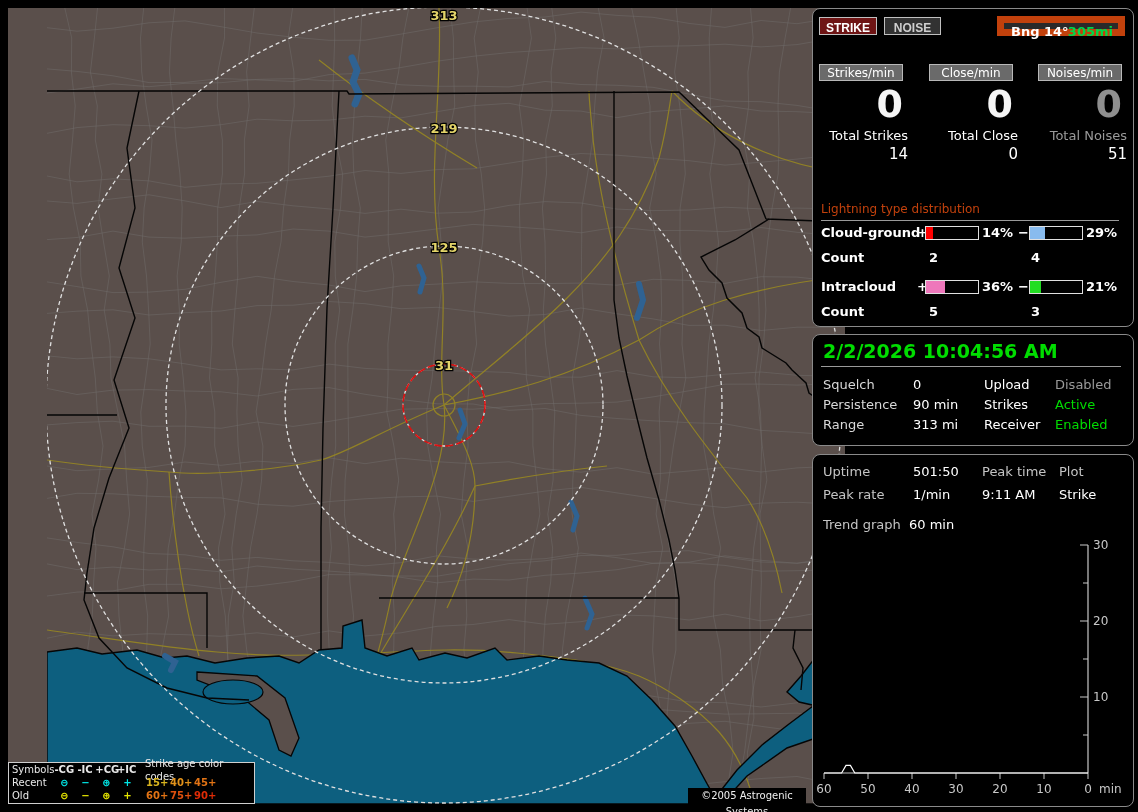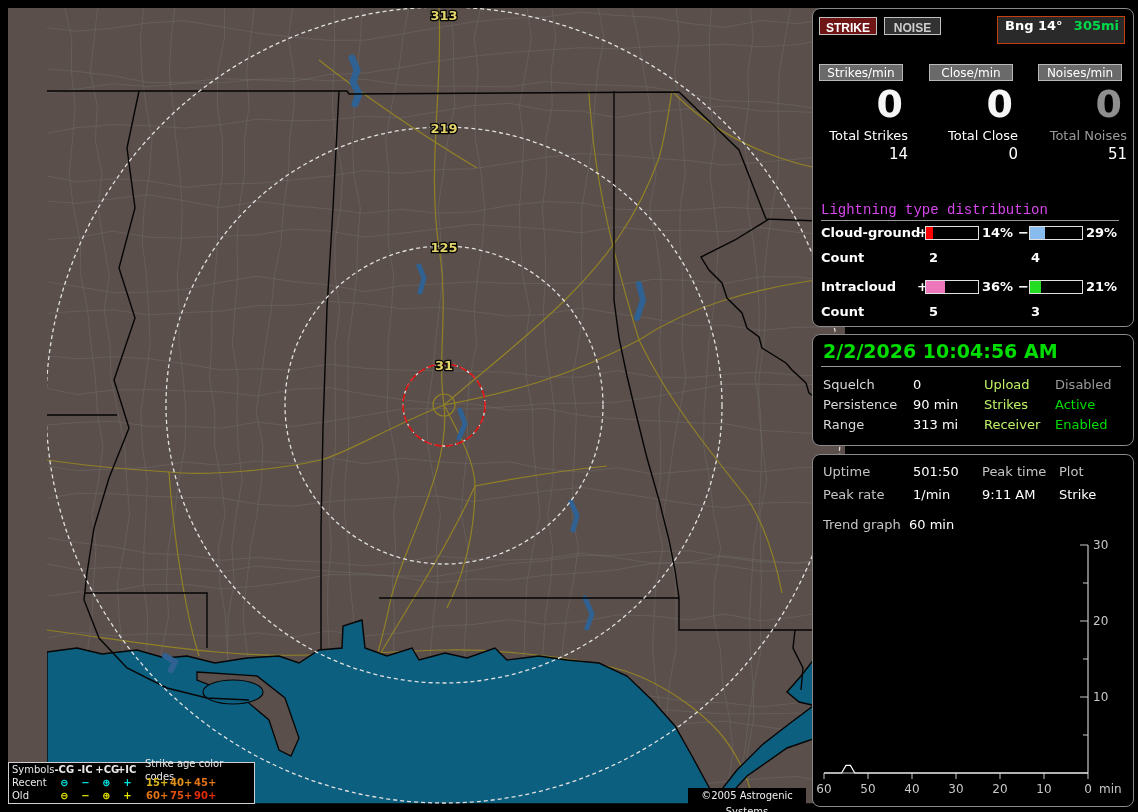--- a/index.html
+++ b/index.html
@@ -21,49 +21,49 @@
   
   .panel-box{position:absolute;left:812px;width:320px;background:#000;border:1px solid #8a8a8a;
              border-radius:8px;color:#fff;}
   #box1{top:8px;height:317px;}
   #box2{top:334px;height:110px;}
   #box3{top:454px;height:351px;}
   .btn{position:absolute;top:8px;height:18px;font-weight:bold;font-size:12px;text-align:center;
        line-height:18px;border:1px solid #c0c0c0;box-sizing:border-box;cursor:pointer;}
   #strike-btn{left:6px;width:58px;background:#6e1414;color:#fff;}
   #noise-btn{left:71px;width:57px;background:#323232;color:#cfcfcf;}
-  #bng-box{position:absolute;left:184px;top:7px;width:128px;height:28px;background:#2a2a2a;
-           border:1px solid #c2410c;box-sizing:border-box;font-size:13px;font-weight:bold;line-height:18px;}
+  #bng-box{position:absolute;left:184px;top:7px;width:128px;height:20px;background:#2a2a2a;
+           border:7px solid #c2410c;box-sizing:border-box;font-size:13px;font-weight:bold;line-height:18px;}
   #bng-box .bng-l{position:absolute;left:7px;color:#fff;}
   #bng-box .bng-r{position:absolute;right:5px;color:#00d84a;}
   .ccol{position:absolute;width:90px;top:55px;height:110px;}
   .badge{display:block;width:84px;height:17px;background:#6a6a6a;color:#fff;font-size:12px;
          text-align:center;line-height:17px;border:1px solid #b8b8b8;box-sizing:border-box;cursor:pointer;}
   .bigzero{display:block;margin-top:3px;font-size:38px;font-weight:bold;text-align:right;
            padding-right:6px;line-height:40px;}
   .tlabel{display:block;margin-top:4px;font-size:13px;text-align:right;padding-right:1px;}
   .tvalue{display:block;margin-top:2px;font-size:15px;text-align:right;padding-right:1px;color:#fff;}
-  .dist-head{position:absolute;left:8px;top:193px;font-size:14px;color:#d946ef;font-family:Liberation Mono, monospace;}
+  .dist-head{position:absolute;left:8px;top:193px;font-size:12px;color:#c2410c;}
   .dist-hr{position:absolute;left:8px;top:211px;width:298px;border-top:1px solid #9a9a9a;}
   .drow{position:absolute;left:0;width:320px;height:16px;font-size:13px;font-weight:bold;color:#fff;}
   .drow .dl{position:absolute;left:8px;}
   .sign{position:absolute;font-weight:bold;}
   .bar{position:absolute;width:52px;height:12px;top:1px;background:#000;border:1px solid #e0e0e0;}
   .bar .fill{height:100%;}
   .pct{position:absolute;}
   .crow{position:absolute;left:0;width:320px;font-size:13px;font-weight:bold;color:#fff;}
   .crow .cl{position:absolute;left:8px;}
   .crow .c1{position:absolute;left:116px;}
   .crow .c2{position:absolute;left:218px;}
   #datetime{position:absolute;left:10px;top:5px;font-size:19px;font-weight:bold;color:#00dd00;}
   .hr2{position:absolute;left:8px;top:31px;width:300px;border-top:1px solid #9a9a9a;}
   .srow{position:absolute;left:0;width:320px;height:18px;font-size:13px;}
   .p1{position:absolute;left:10px;color:#d8d8d8;}
   .p2{position:absolute;left:100px;color:#fff;}
-  .p3{position:absolute;left:171px;color:#bef264;}
+  .p3{position:absolute;left:171px;color:#ffffff;}
   .p4{position:absolute;left:242px;}
   .g3-p3{left:169px;} .g3-p4{left:246px;}
   .lab{color:#c4c4c4;} .val{color:#fff;}
   #trend-svg{position:absolute;left:0px;top:80px;}
 </style>
 </head>
 <body>
 
 <div id="screen">
 

